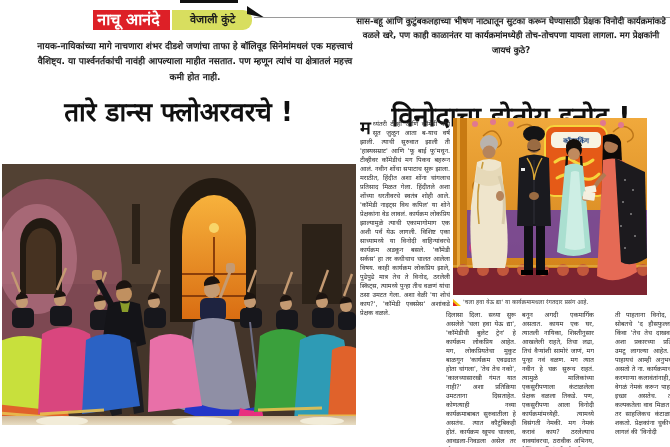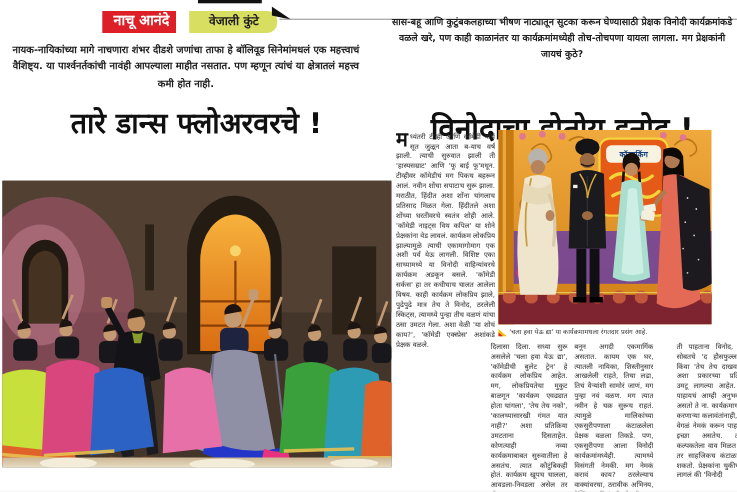--- a/index.html
+++ b/index.html
@@ -1,29 +1,29 @@
 <!DOCTYPE html>
 <html><head>
 <meta charset="utf-8">
 <style>
   html,body{margin:0;padding:0;background:#e8e8e8;}
   .page{position:relative;width:670px;height:447px;background:#ffffff;overflow:hidden;
         font-family:"DejaVu Sans","Liberation Sans",sans-serif;color:#222;}
   .abs{position:absolute;}
   
   .top-sliver{left:180px;top:0;width:58px;height:3px;background:#111;}
-  .tag-red{left:93px;top:10px;width:67px;height:20px;background:#dd2027;color:#fff;
-           font-size:13px;font-weight:700;line-height:20px;text-align:right;padding-right:6px;box-sizing:border-box;}
+  .tag-red{left:93px;top:10px;width:77px;height:20px;background:#dd2027;color:#fff;
+           font-size:16px;font-weight:700;line-height:20px;text-align:center;padding-right:6px;box-sizing:border-box;}
   .tag-author{left:172px;top:10px;width:80px;height:20px;background:#d8de5f;color:#1c1c1c;
            font-size:11px;font-weight:700;line-height:20px;padding-left:18px;box-sizing:border-box;
            border-radius:0 9px 9px 0;}
   .pennant{left:247px;top:5px;width:18px;height:13px;}
   .rule{left:254px;top:17px;width:416px;height:1px;background:#9a9a9a;}
   
-  .l-intro{left:4px;top:39px;width:330px;text-align:center;font-size:9px;font-weight:700;
+  .l-intro{left:30px;top:39px;width:330px;text-align:center;font-size:9px;font-weight:700;
            line-height:1.7;color:#1e1e1e;}
   .l-headline{left:0;top:93px;width:357px;text-align:center;font-size:26px;font-weight:600;color:#101010;}
   .l-photo{left:2px;top:164px;width:354px;height:261px;}
   .l-caption{left:4px;top:432px;width:348px;font-size:6.5px;color:#333;}
   
   .r-intro{left:352px;top:14px;width:318px;text-align:center;font-size:8.5px;font-weight:700;
            line-height:1.7;color:#1e1e1e;}
   .r-headline{left:352px;top:69px;width:318px;text-align:center;font-size:27px;font-weight:700;color:#101010;margin-top:28px;}
   .bodycol{font-size:6.4px;line-height:9px;text-align:justify;color:#2c2c2c;overflow:hidden;}
   .col-narrow{left:360px;top:120px;width:90px;height:327px;}

